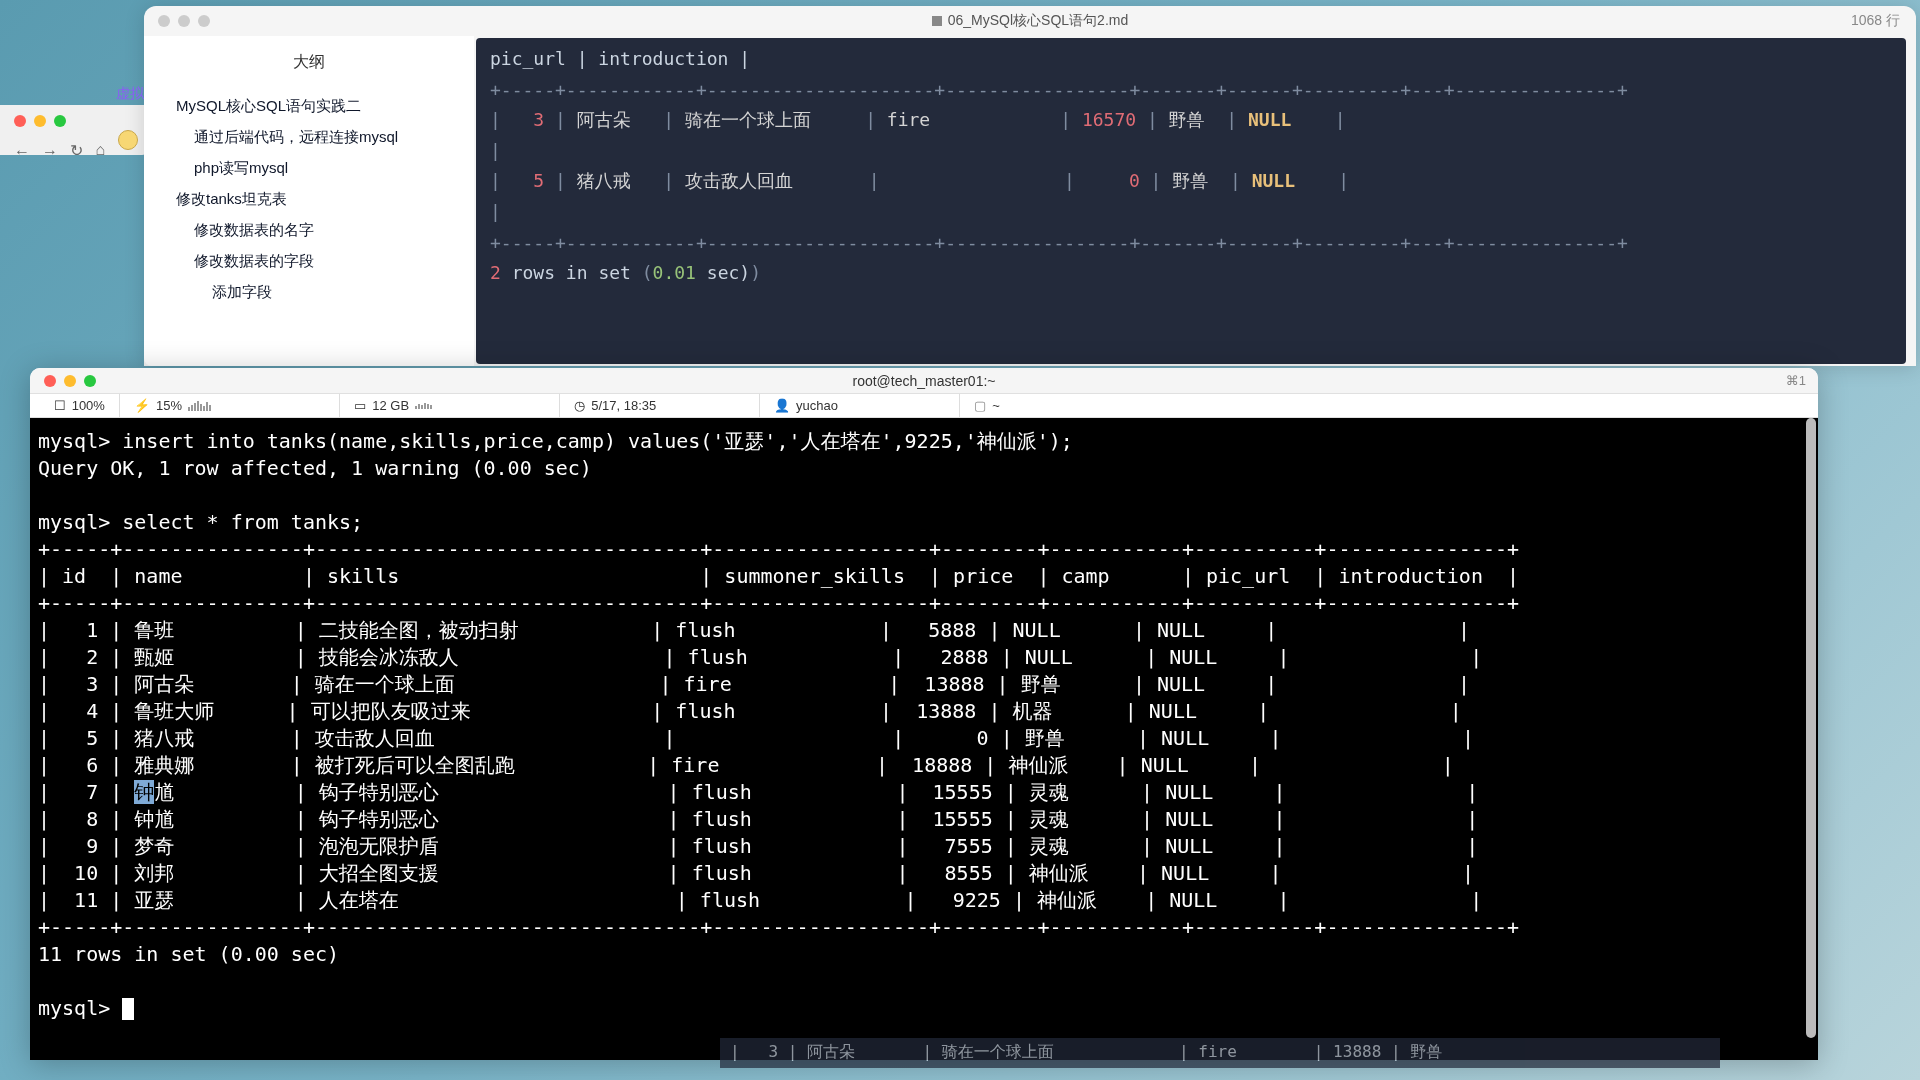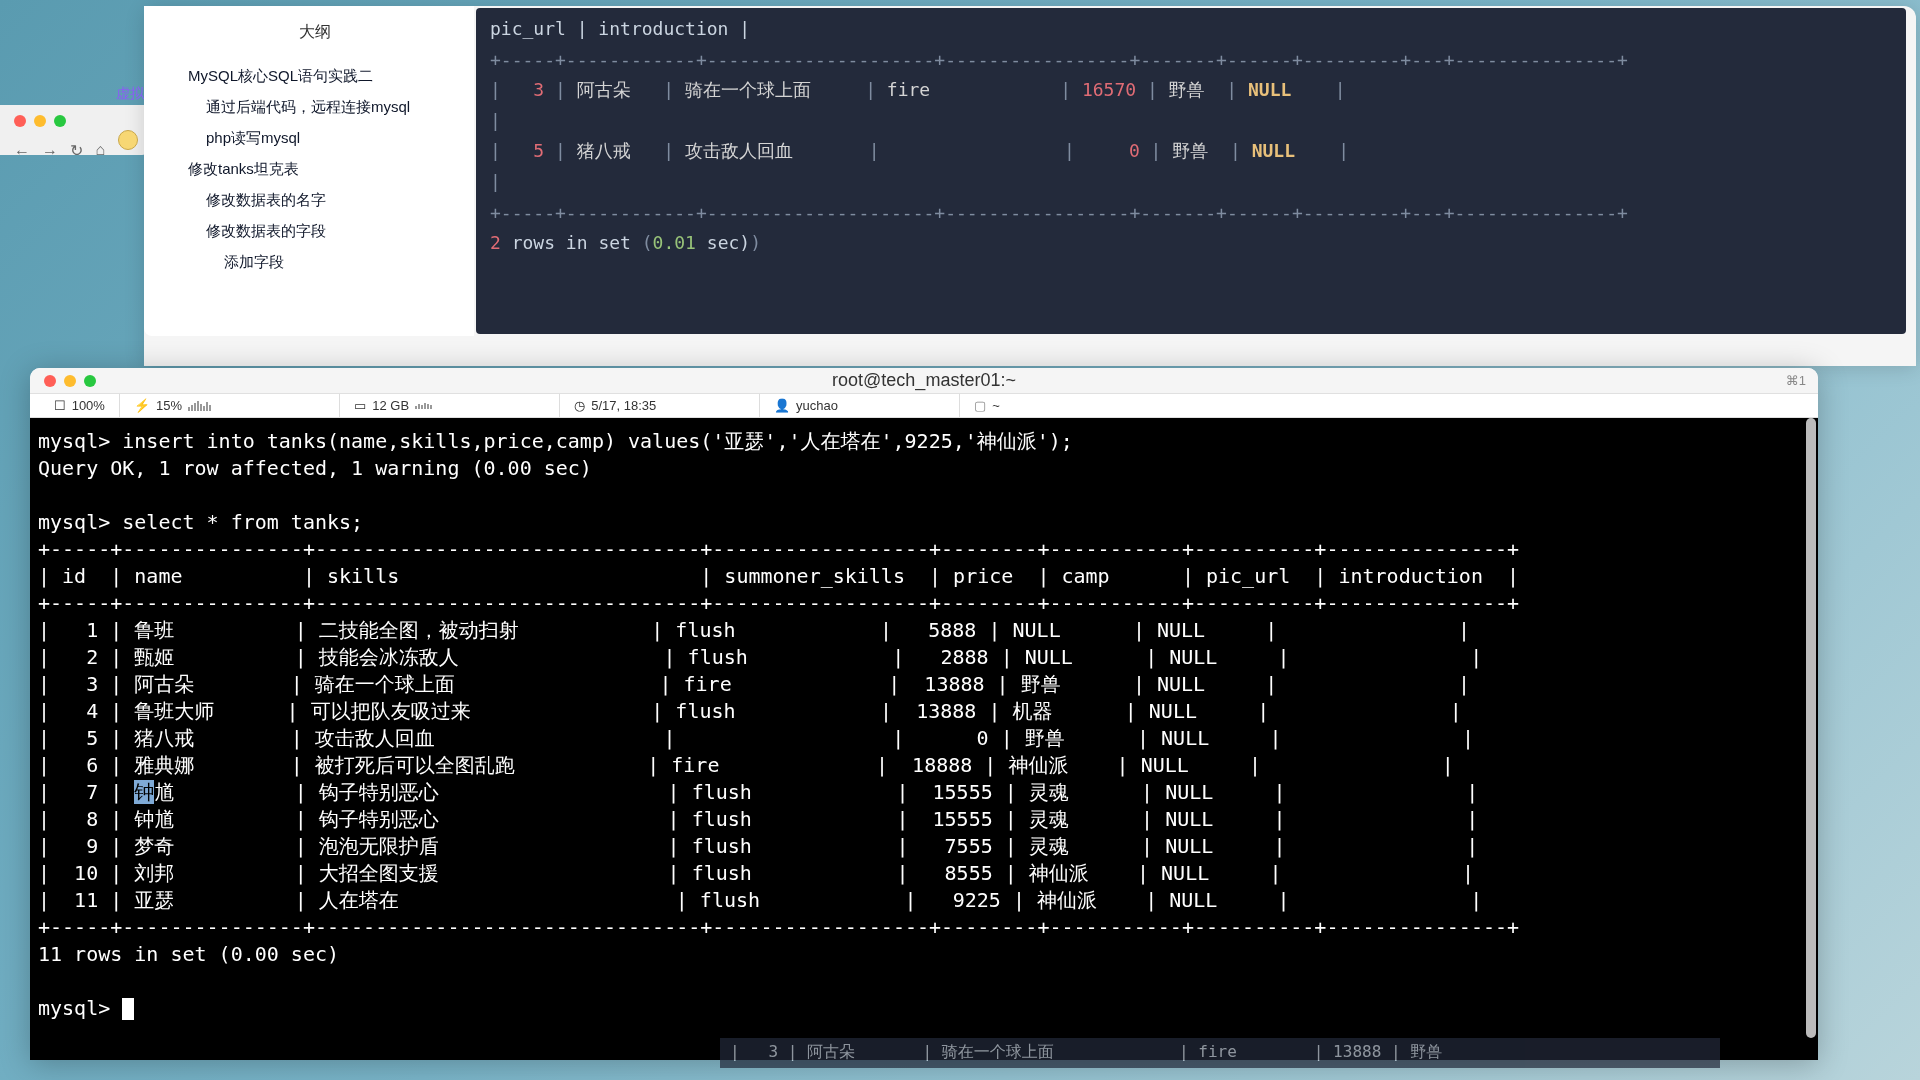--- a/index.html
+++ b/index.html
@@ -37,21 +37,21 @@
 .editor-title {
   flex: 1; text-align: center; color: #555; font-size: 14px;
   display: flex; align-items: center; justify-content: center; gap: 6px;
 }
 .editor-title .sq { width: 10px; height: 10px; background: #888; display: inline-block; }
 .editor-lines { position: absolute; right: 16px; color: #888; font-size: 14px; }
 
 .editor-body { display: flex; height: calc(100% - 30px); }
 .outline-panel {
   width: 330px; background: #fff; border-radius: 0 0 0 8px;
-  padding: 16px 0 0 12px; overflow: hidden;
+  padding: 16px 0 0 0; overflow: hidden;
 }
 .outline-title { text-align: center; color: #333; font-size: 16px; margin-bottom: 18px; }
 .outline-item { padding: 6px 20px; color: #0f172a; font-size: 15px; cursor: default; margin-left: 12px; }
 .outline-item.l2 { padding-left: 38px; }
 .outline-item.l3 { padding-left: 56px; }
 
 .code-preview {
   flex: 1; background: #232a3b; color: #d4d4d4;
   font-family: Menlo, Monaco, monospace; font-size: 18px;
   padding: 6px 14px; white-space: pre; overflow: hidden; line-height: 1.7;
@@ -70,21 +70,21 @@
   box-shadow: 0 4px 30px rgba(0,0,0,0.25);
 }
 .term-titlebar {
   height: 26px; display: flex; align-items: center; padding: 0 12px;
   border-bottom: 1px solid #e0e0e0; position: relative;
   background: #f5f5f5; border-radius: 10px 10px 0 0;
 }
 .term-titlebar .traffic-lights span.red { background: #ff5f57; }
 .term-titlebar .traffic-lights span.yellow { background: #febc2e; }
 .term-titlebar .traffic-lights span.green { background: #28c840; }
-.term-title { flex: 1; text-align: center; color: #333; font-size: 18px; }
+.term-title { flex: 1; text-align: center; color: #333; font-size: 14px; }
 .term-shortcut { color: #888; font-size: 13px; position: absolute; right: 12px; }
 
 .term-statusbar {
   height: 24px; display: flex; align-items: center; padding: 0 10px;
   border-bottom: 1px solid #e0e0e0; font-size: 13px; color: #333;
   background: #fff; gap: 0;
 }
 .term-statusbar .seg {
   display: flex; align-items: center; gap: 6px; padding: 0 14px;
   border-right: 1px solid #ddd; height: 100%;
@@ -148,20 +148,32 @@
   </div>
   <div class="browser-nav">
     <span>←</span>
     <span>→</span>
     <span>↻</span>
     <span>⌂</span>
   </div>
 </div>
 
 <div class="editor-window">
+  <div class="editor-titlebar">
+    <div class="traffic-lights">
+      <span></span>
+      <span></span>
+      <span></span>
+    </div>
+    <div class="editor-title">
+      <span class="sq"></span>
+      <span>06_MySQl核心SQL语句2.md</span>
+    </div>
+    <div class="editor-lines">1068 行</div>
+  </div>
   <div class="editor-body">
     <div class="outline-panel">
       <div class="outline-title">大纲</div>
       <div id="outline-list">
           <div class="outline-item">MySQL核心SQL语句实践二</div>
           <div class="outline-item l2">通过后端代码，远程连接mysql</div>
           <div class="outline-item l2">php读写mysql</div>
           <div class="outline-item">修改tanks坦克表</div>
           <div class="outline-item l2">修改数据表的名字</div>
           <div class="outline-item l2">修改数据表的字段</div>

